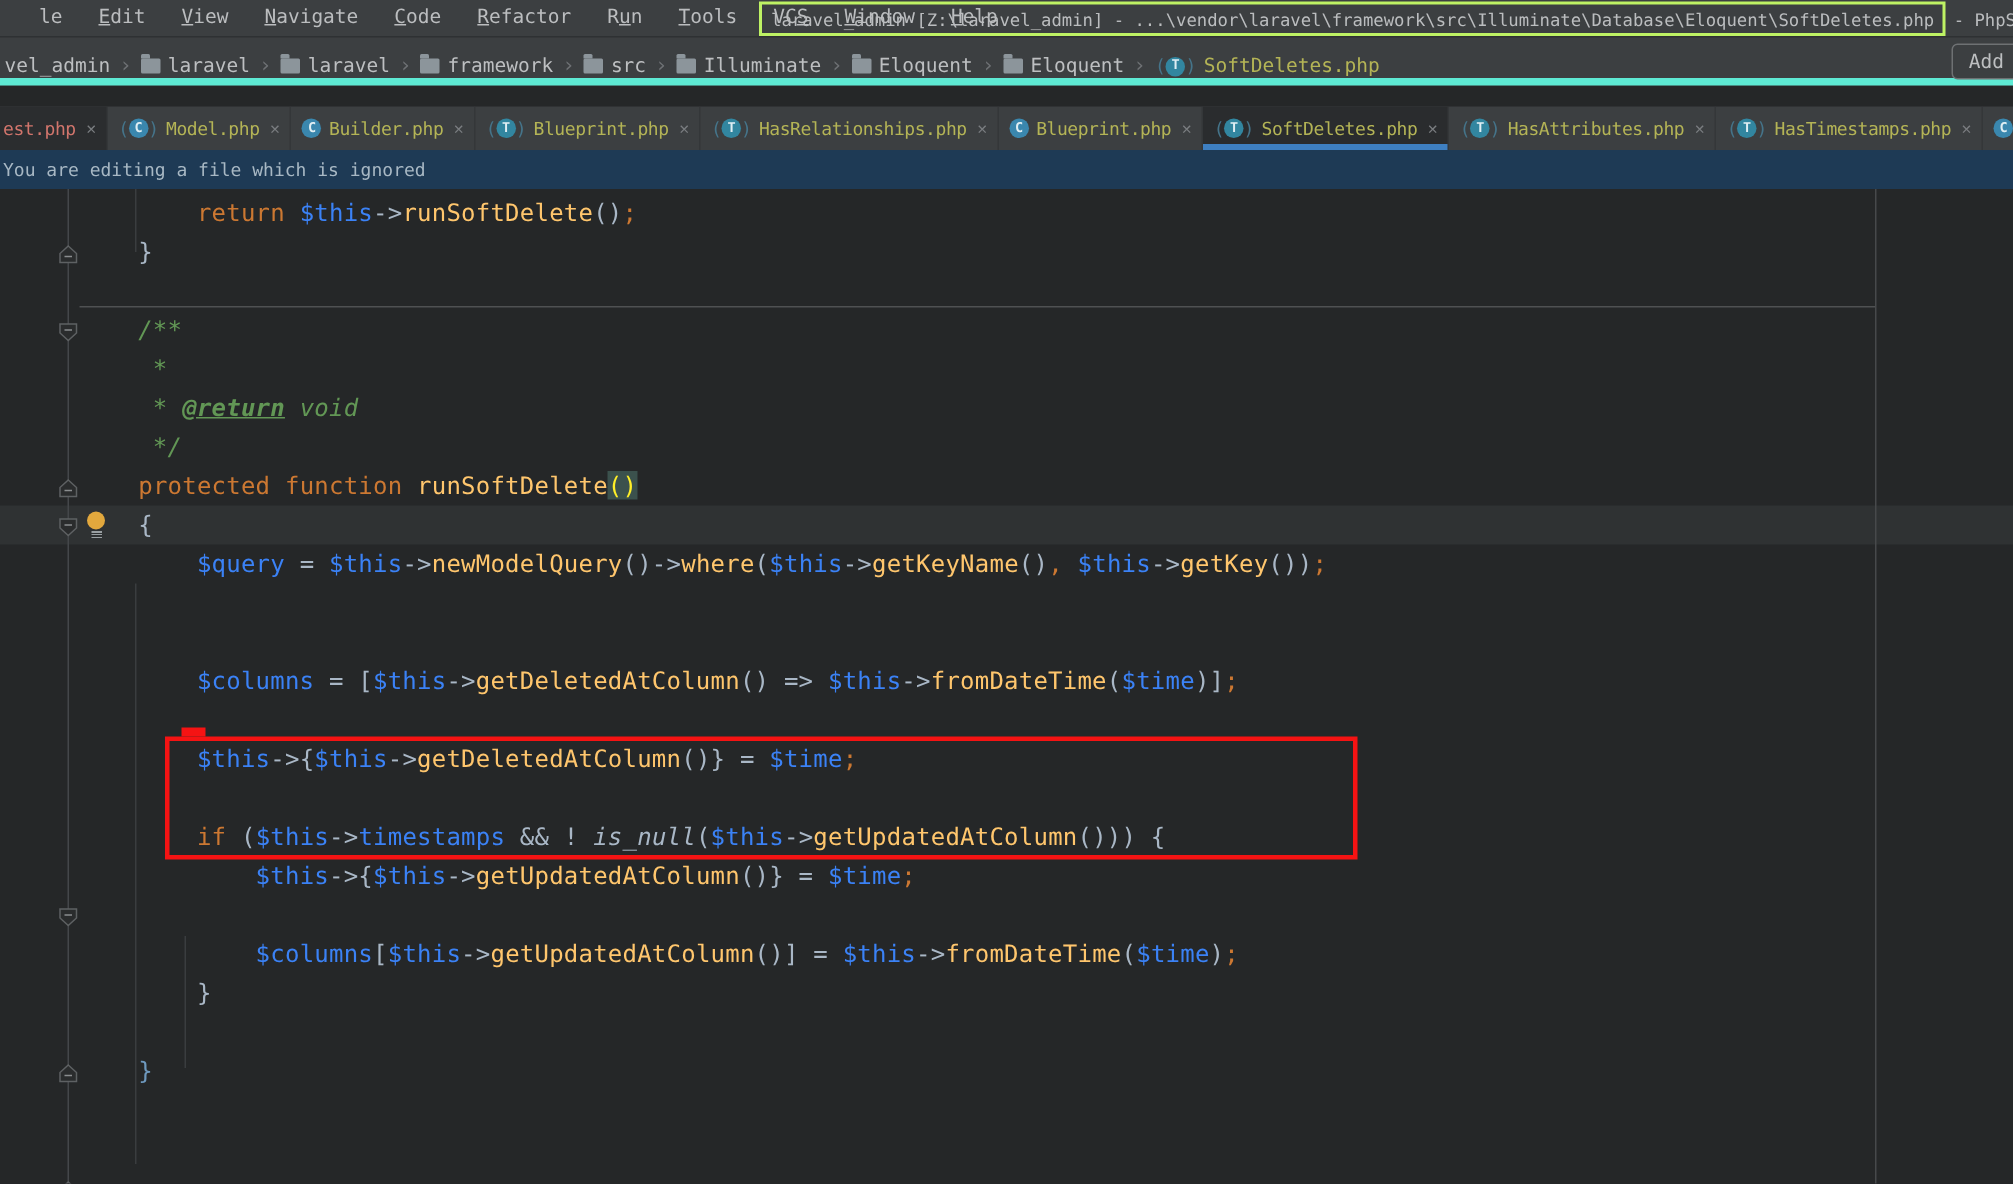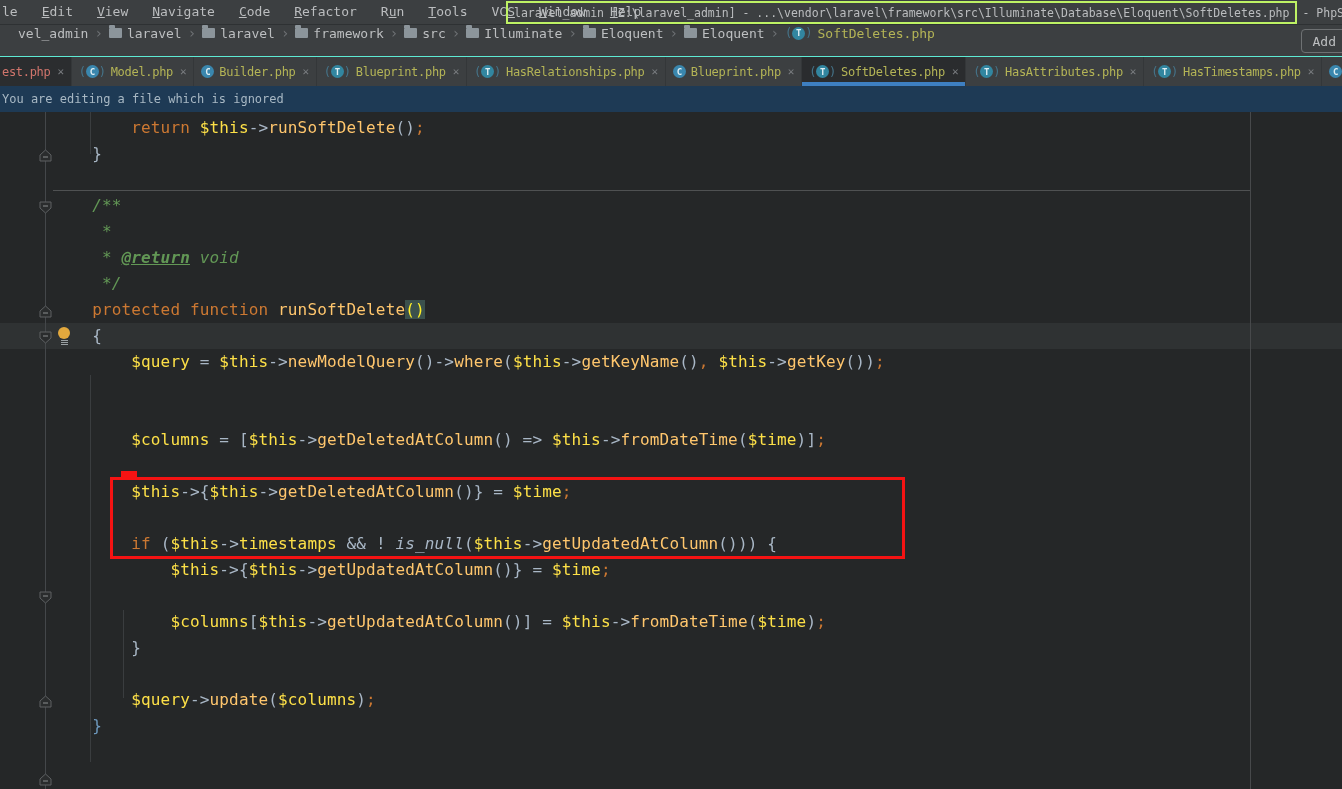--- a/index.html
+++ b/index.html
@@ -4,51 +4,51 @@
 <style>
   * { margin:0; padding:0; box-sizing:border-box; }
   html,body { width:1342px; height:789px; overflow:hidden; background:#252728;
               font-family:"DejaVu Sans Mono", monospace; }
   #app { position:relative; width:1342px; height:789px; }
 
   
   .menubar { position:relative; height:25px; background:#3C3F41; border-bottom:1px solid #2E3133;
              display:flex; align-items:center; }
   .menu-item { color:#BBBDBF; font-size:13px; padding:0 12px; line-height:24px; cursor:default; }
-  .menu-item:first-child { padding-left:2px; }
+  .menu-item:first-child { padding-left:2px;margin-left:24px; }
   .mn { text-decoration:underline; }
   .title-area { position:absolute; left:506px; top:0; height:25px; display:flex; align-items:center; }
   .title-box { border:2px solid #bef264; height:23px; display:flex; align-items:center; padding:0 6px; }
   .title-text { color:#BBBDBF; font-size:11.5px; white-space:nowrap; }
   .title-suffix { color:#BBBDBF; font-size:11.5px; margin-left:5px; white-space:nowrap; }
 
   
-  .breadcrumbs { position:relative; height:32px; background:#3C3F41; display:flex; align-items:flex-start;
-                 border-bottom:1px solid #5eead4; padding-left:18px; }
+  .breadcrumbs { position:relative; height:32px; background:#3C3F41; display:flex; align-items:flex-end;
+                 border-bottom:5px solid #5eead4; padding-left:3px; }
   .crumb { display:flex; align-items:center; color:#BDBFC1; font-size:13px; cursor:pointer; }
   .crumb-sep { color:#6E7174; font-size:14px; margin:0 6px; }
   .folder-ico { position:relative; width:13px; height:10px; background:#8C959B; border-radius:1px;
                 margin-right:5px; }
   .folder-ico::before { content:""; position:absolute; top:-3px; left:0; width:6px; height:3px;
                         background:#8C959B; border-radius:1px 1px 0 0; }
   .crumb-file { color:#B4B456; }
   .add-btn { position:absolute; right:-6px; top:4px; height:24px; border:1px solid #6E7173;
              border-radius:4px; background:#3C3F41; color:#BDBFC1; font-size:13px;
              font-family:inherit; padding:0 11px; cursor:pointer; }
 
   
   .type-ico { display:inline-flex; align-items:center; margin-right:5px; }
   .type-ico .pp { color:#45748A; font-size:12px; line-height:12px; }
   .type-ico .circ { width:13px; height:13px; border-radius:50%; font-size:9px; font-weight:bold;
                     color:#DFEEF3; display:flex; align-items:center; justify-content:center; }
   .circ.c { background:#3A87AE; }
   .circ.t { background:#3286A0; }
 
   
-  .tabs { height:29px; background:#3C3F41; display:flex; align-items:stretch; overflow:hidden; }
+  .tabs { height:29px; background:#3C3F41; display:flex; align-items:stretch; overflow:hidden;margin-top:14px; }
   .tab { position:relative; display:flex; align-items:center; padding:0 7px; font-size:12px;
          letter-spacing:-0.3px; color:#B4B456; border-right:1px solid #343739; cursor:pointer;
          white-space:nowrap; }
   .tab.first { background:#2B2D2F; color:#D1756C; padding-left:2px; }
   .tab.active { background:#2A2C2E; }
   .tab.active::after { content:""; position:absolute; left:0; right:0; bottom:0; height:4px;
                        background:#3E7FC1; }
   .tab-close { color:#7A7D80; font-size:11px; margin-left:7px; cursor:pointer; }
 
   
@@ -60,21 +60,21 @@
   .gutter-line { position:absolute; left:45px; top:0; bottom:0; width:1px; background:#44474A; }
   .margin-guide { position:absolute; left:1250px; top:0; bottom:0; width:1px; background:#47494B; }
   .cur-line { position:absolute; left:0; right:0; height:26px; background:#2F3233; }
   .sep-line { position:absolute; left:53px; width:1197px; height:1px; background:#4F5152; }
   .indent-guide { position:absolute; width:1px; background:#3A3D3F; }
   .code-rows { position:absolute; left:0; top:3px; right:0; }
   .crow { height:26px; line-height:26px; padding-left:53px; font-size:16px; letter-spacing:0.15px;
           white-space:pre; }
   .s-d  { color:#A9B7C6; }
   .s-k  { color:#CC7832; }
-  .s-v  { color:#fde047; }
+  .s-v  { color:#3b82f6; }
   .s-m  { color:#FFC66D; }
   .s-p  { color:#CC7832; }
   .s-c  { color:#629755; font-style:italic; }
   .s-ct { color:#629755; font-style:italic; font-weight:bold; text-decoration:underline; }
   .s-fi { color:#A9B7C6; font-style:italic; }
   .s-mp { color:#FFEF28; background:#3B514D; }
   .s-bb { color:#6E99BE; }
 
   .fold-marker { position:absolute; left:39px; width:13px; height:13px; cursor:pointer; }
 
@@ -274,21 +274,20 @@
         <div class="crow"><span class="s-d">        </span><span class="s-v">$columns</span><span class="s-d"> = [</span><span class="s-v">$this</span><span class="s-d">-&gt;</span><span class="s-m">getDeletedAtColumn</span><span class="s-d">() =&gt; </span><span class="s-v">$this</span><span class="s-d">-&gt;</span><span class="s-m">fromDateTime</span><span class="s-d">(</span><span class="s-v">$time</span><span class="s-d">)]</span><span class="s-p">;</span></div>
         <div class="crow"></div>
         <div class="crow"><span class="s-d">        </span><span class="s-v">$this</span><span class="s-d">-&gt;{</span><span class="s-v">$this</span><span class="s-d">-&gt;</span><span class="s-m">getDeletedAtColumn</span><span class="s-d">()} = </span><span class="s-v">$time</span><span class="s-p">;</span></div>
         <div class="crow"></div>
         <div class="crow"><span class="s-d">        </span><span class="s-k">if</span><span class="s-d"> (</span><span class="s-v">$this</span><span class="s-d">-&gt;</span><span class="s-v">timestamps</span><span class="s-d"> &amp;&amp; ! </span><span class="s-fi">is_null</span><span class="s-d">(</span><span class="s-v">$this</span><span class="s-d">-&gt;</span><span class="s-m">getUpdatedAtColumn</span><span class="s-d">())) {</span></div>
         <div class="crow"><span class="s-d">            </span><span class="s-v">$this</span><span class="s-d">-&gt;{</span><span class="s-v">$this</span><span class="s-d">-&gt;</span><span class="s-m">getUpdatedAtColumn</span><span class="s-d">()} = </span><span class="s-v">$time</span><span class="s-p">;</span></div>
         <div class="crow"></div>
         <div class="crow"><span class="s-d">            </span><span class="s-v">$columns</span><span class="s-d">[</span><span class="s-v">$this</span><span class="s-d">-&gt;</span><span class="s-m">getUpdatedAtColumn</span><span class="s-d">()] = </span><span class="s-v">$this</span><span class="s-d">-&gt;</span><span class="s-m">fromDateTime</span><span class="s-d">(</span><span class="s-v">$time</span><span class="s-d">)</span><span class="s-p">;</span></div>
         <div class="crow"><span class="s-d">        }</span></div>
         <div class="crow"></div>
-        <div class="crow"><span class="s-d">        </span><span class="s-v">$query</span><span class="s-d">-&gt;</span><span class="s-m">update</span><span class="s-d">(</span><span class="s-v">$columns</span><span class="s-d">)</span><span class="s-p">;</span></div>
         <div class="crow"><span class="s-bb">    }</span></div>
       </div>
       <div class="fold-marker" style="top: 35px;"><svg width="13" height="13">
           <polygon points="6.5,1 12,6 12,12 1,12 1,6" fill="#2A2C2D" stroke="#5E6163" stroke-width="1"></polygon>
           <line x1="4" y1="8" x2="9" y2="8" stroke="#8A8D8F" stroke-width="1"></line>
         </svg></div>
       <div class="fold-marker" style="top: 87px;"><svg width="13" height="13">
           <polygon points="1,1 12,1 12,7 6.5,12 1,7" fill="#2A2C2D" stroke="#5E6163" stroke-width="1"></polygon>
           <line x1="4" y1="5" x2="9" y2="5" stroke="#8A8D8F" stroke-width="1"></line>
         </svg></div>

